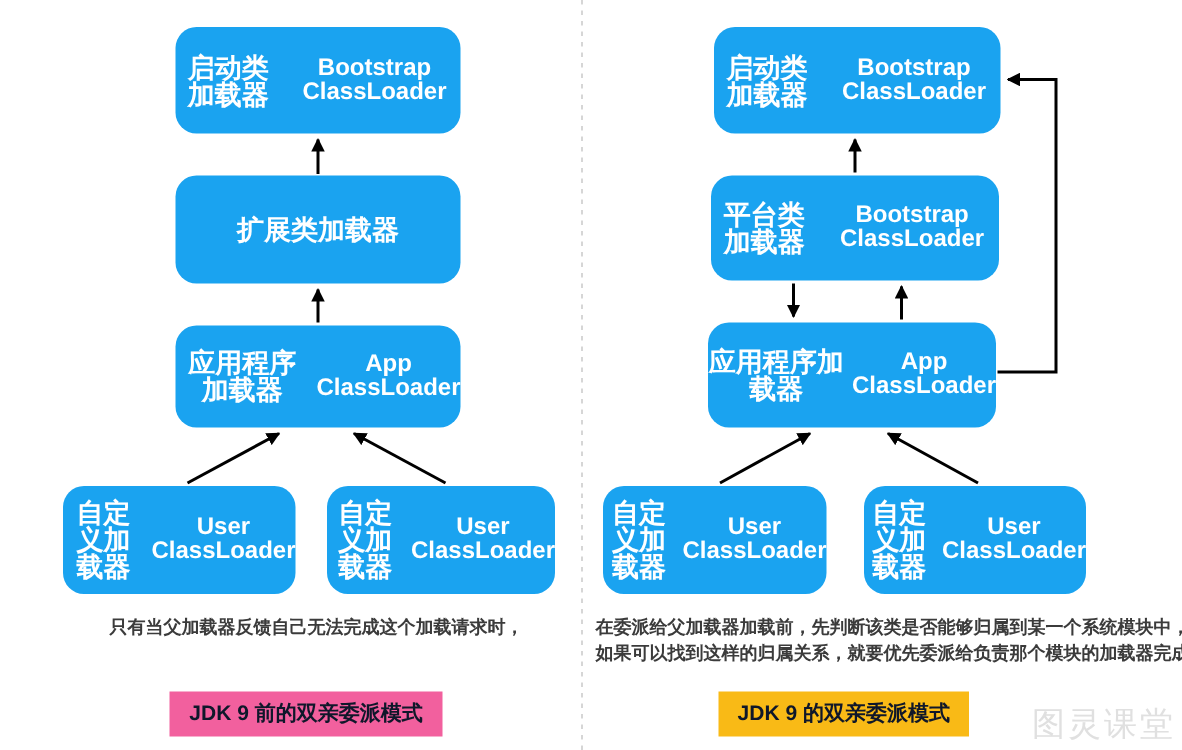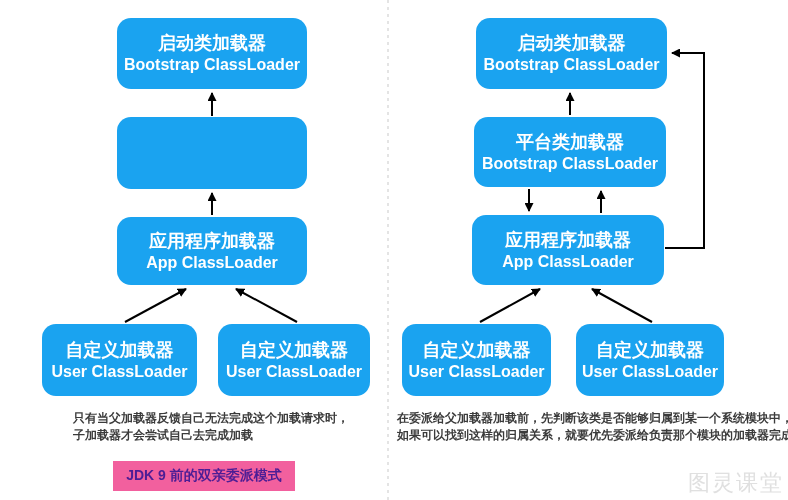--- a/index.html
+++ b/index.html
@@ -3,21 +3,21 @@
 <meta charset="utf-8">
 <style>
   html,body{margin:0;padding:0;background:#fff;}
   #canvas{
     position:relative;width:788px;height:500px;background:#ffffff;
     font-family:"Liberation Sans", sans-serif;overflow:hidden;
   }
   #arrow-layer{position:absolute;left:0;top:0;width:788px;height:500px;}
   .loader-box{
     position:absolute;background:#1aa3f0;border-radius:14px;
-    display:flex;flex-direction:column;align-items:center;justify-content:center;
+    display:flex;flex-direction:row;align-items:center;justify-content:center;
     gap:5px;color:#ffffff;text-align:center;
   }
   .box-zh{font-size:18px;font-weight:bold;line-height:1;}
   .box-en{font-size:16px;font-weight:bold;line-height:1;}
   
   .b-l-bootstrap{left:117px;top:18px;width:190px;height:71px;}
   .b-l-ext{left:117px;top:117px;width:190px;height:72px;}
   .b-l-app{left:117px;top:217px;width:190px;height:68px;}
   .b-l-user1{left:42px;top:324px;width:155px;height:72px;}
   .b-l-user2{left:218px;top:324px;width:152px;height:72px;}
@@ -30,21 +30,21 @@
 
   .note{
     position:absolute;font-size:12px;font-weight:bold;color:#3b3b3b;
     line-height:17px;white-space:nowrap;
   }
   .note-left{left:73px;top:410px;}
   .note-right{left:397px;top:410px;}
 
   .mode-label{
     position:absolute;top:461px;height:23px;display:flex;align-items:center;
-    justify-content:center;color:#4c1d95;font-size:14px;font-weight:bold;
+    justify-content:center;color:#0f172a;font-size:14px;font-weight:bold;
     white-space:nowrap;padding:15px 8px;box-sizing:border-box;
   }
   .label-pink{left:113px;width:182px;background:#f2609e;}
   .label-yellow{left:479px;width:167px;background:#f9ba16;}
 
   .watermark{
     position:absolute;right:4px;bottom:2px;font-size:22px;font-weight:normal;
     color:#e0e0e0;letter-spacing:2px;
   }
 </style>
@@ -73,36 +73,36 @@
     <line x1="480" y1="322" x2="540" y2="289" stroke="#000" stroke-width="2" marker-end="url(#ah)"></line>
     <line x1="652" y1="322" x2="592" y2="289" stroke="#000" stroke-width="2" marker-end="url(#ah)"></line>
     <path d="M 665,248 L 704,248 L 704,53 L 672,53" fill="none" stroke="#000" stroke-width="2" marker-end="url(#ah)"></path>
   </svg>
 
   <div class="loader-box b-l-bootstrap">
     <span class="box-zh">启动类加载器</span>
     <span class="box-en">Bootstrap ClassLoader</span>
   </div>
   <div class="loader-box b-l-ext">
+    <span class="box-zh">扩展类加载器</span>
   </div>
   <div class="loader-box b-l-app">
     <span class="box-zh">应用程序加载器</span>
     <span class="box-en">App ClassLoader</span>
   </div>
   <div class="loader-box b-l-user1">
     <span class="box-zh">自定义加载器</span>
     <span class="box-en">User ClassLoader</span>
   </div>
   <div class="loader-box b-l-user2">
     <span class="box-zh">自定义加载器</span>
     <span class="box-en">User ClassLoader</span>
   </div>
   <div class="note note-left">
     <div>只有当父加载器反馈自己无法完成这个加载请求时，</div>
-    <div>子加载器才会尝试自己去完成加载</div>
   </div>
   <div class="mode-label label-pink">JDK 9 前的双亲委派模式</div>
 
   <div class="loader-box b-r-bootstrap">
     <span class="box-zh">启动类加载器</span>
     <span class="box-en">Bootstrap ClassLoader</span>
   </div>
   <div class="loader-box b-r-platform">
     <span class="box-zh">平台类加载器</span>
     <span class="box-en">Bootstrap ClassLoader</span>
@@ -116,15 +116,16 @@
     <span class="box-en">User ClassLoader</span>
   </div>
   <div class="loader-box b-r-user2">
     <span class="box-zh">自定义加载器</span>
     <span class="box-en">User ClassLoader</span>
   </div>
   <div class="note note-right">
     <div>在委派给父加载器加载前，先判断该类是否能够归属到某一个系统模块中，</div>
     <div>如果可以找到这样的归属关系，就要优先委派给负责那个模块的加载器完成加载</div>
   </div>
+  <div class="mode-label label-yellow">JDK 9 的双亲委派模式</div>
 
   <div class="watermark">图灵课堂</div>
 </div>
 
 </body></html>

